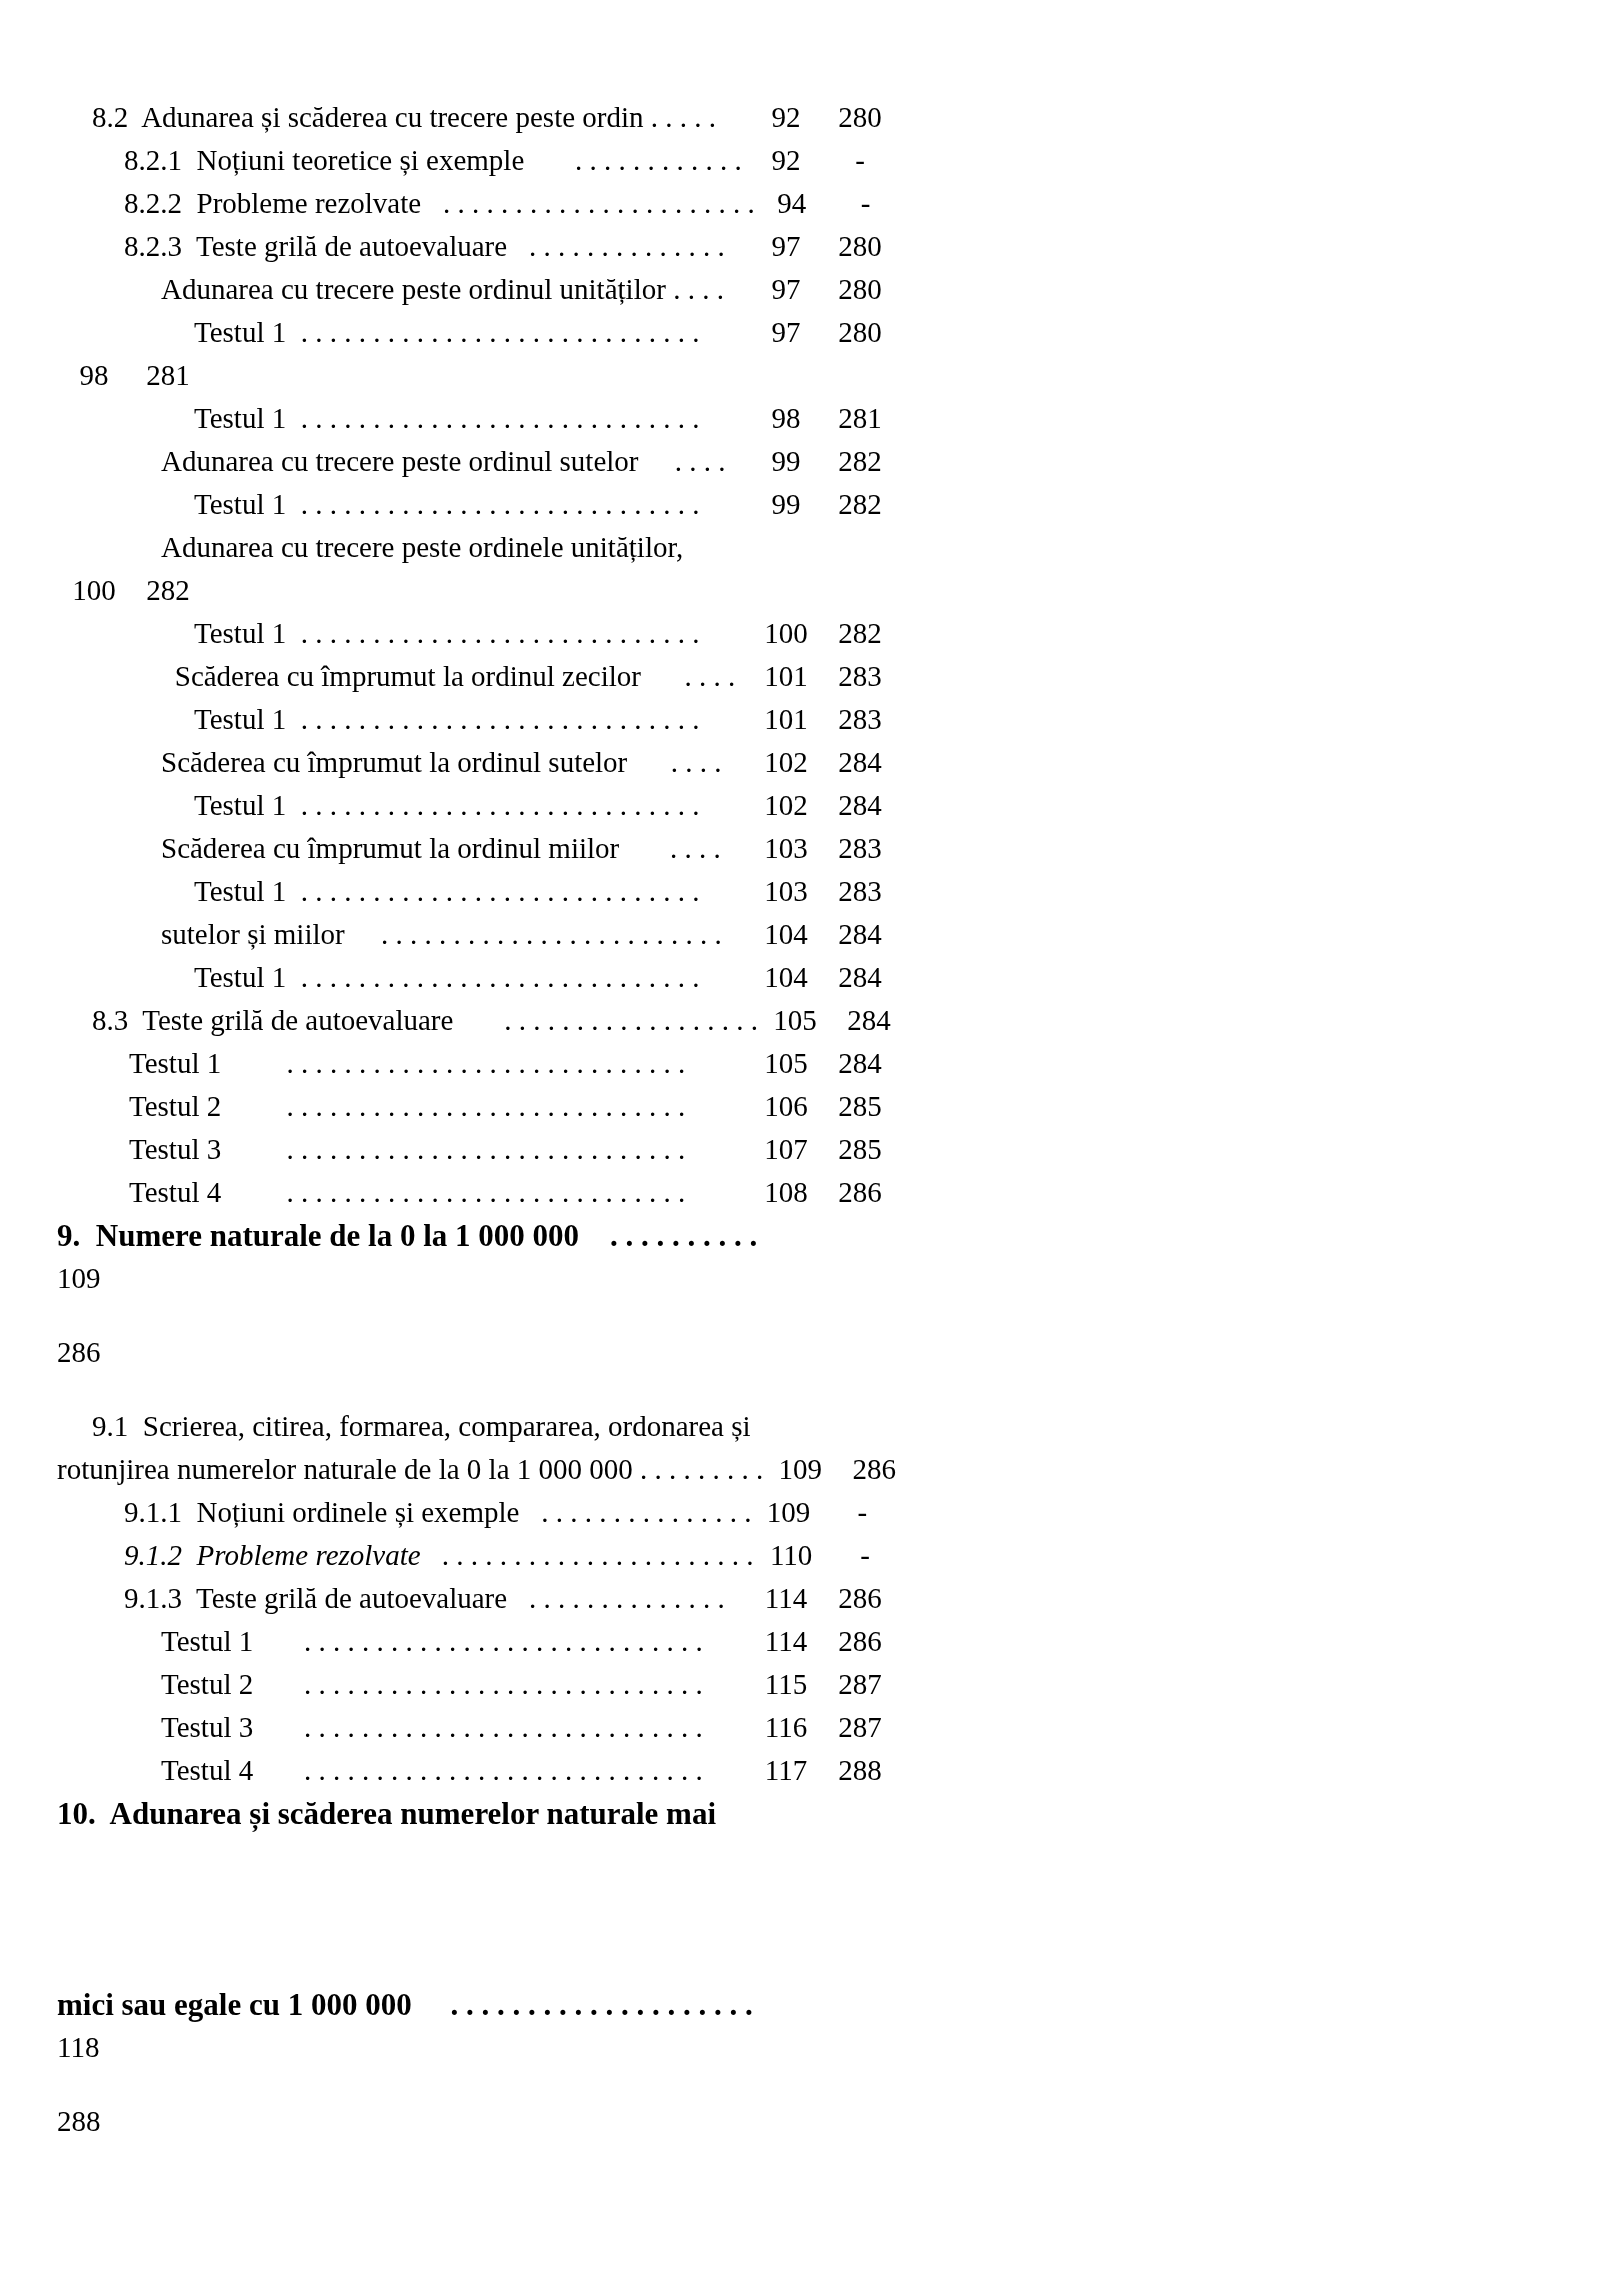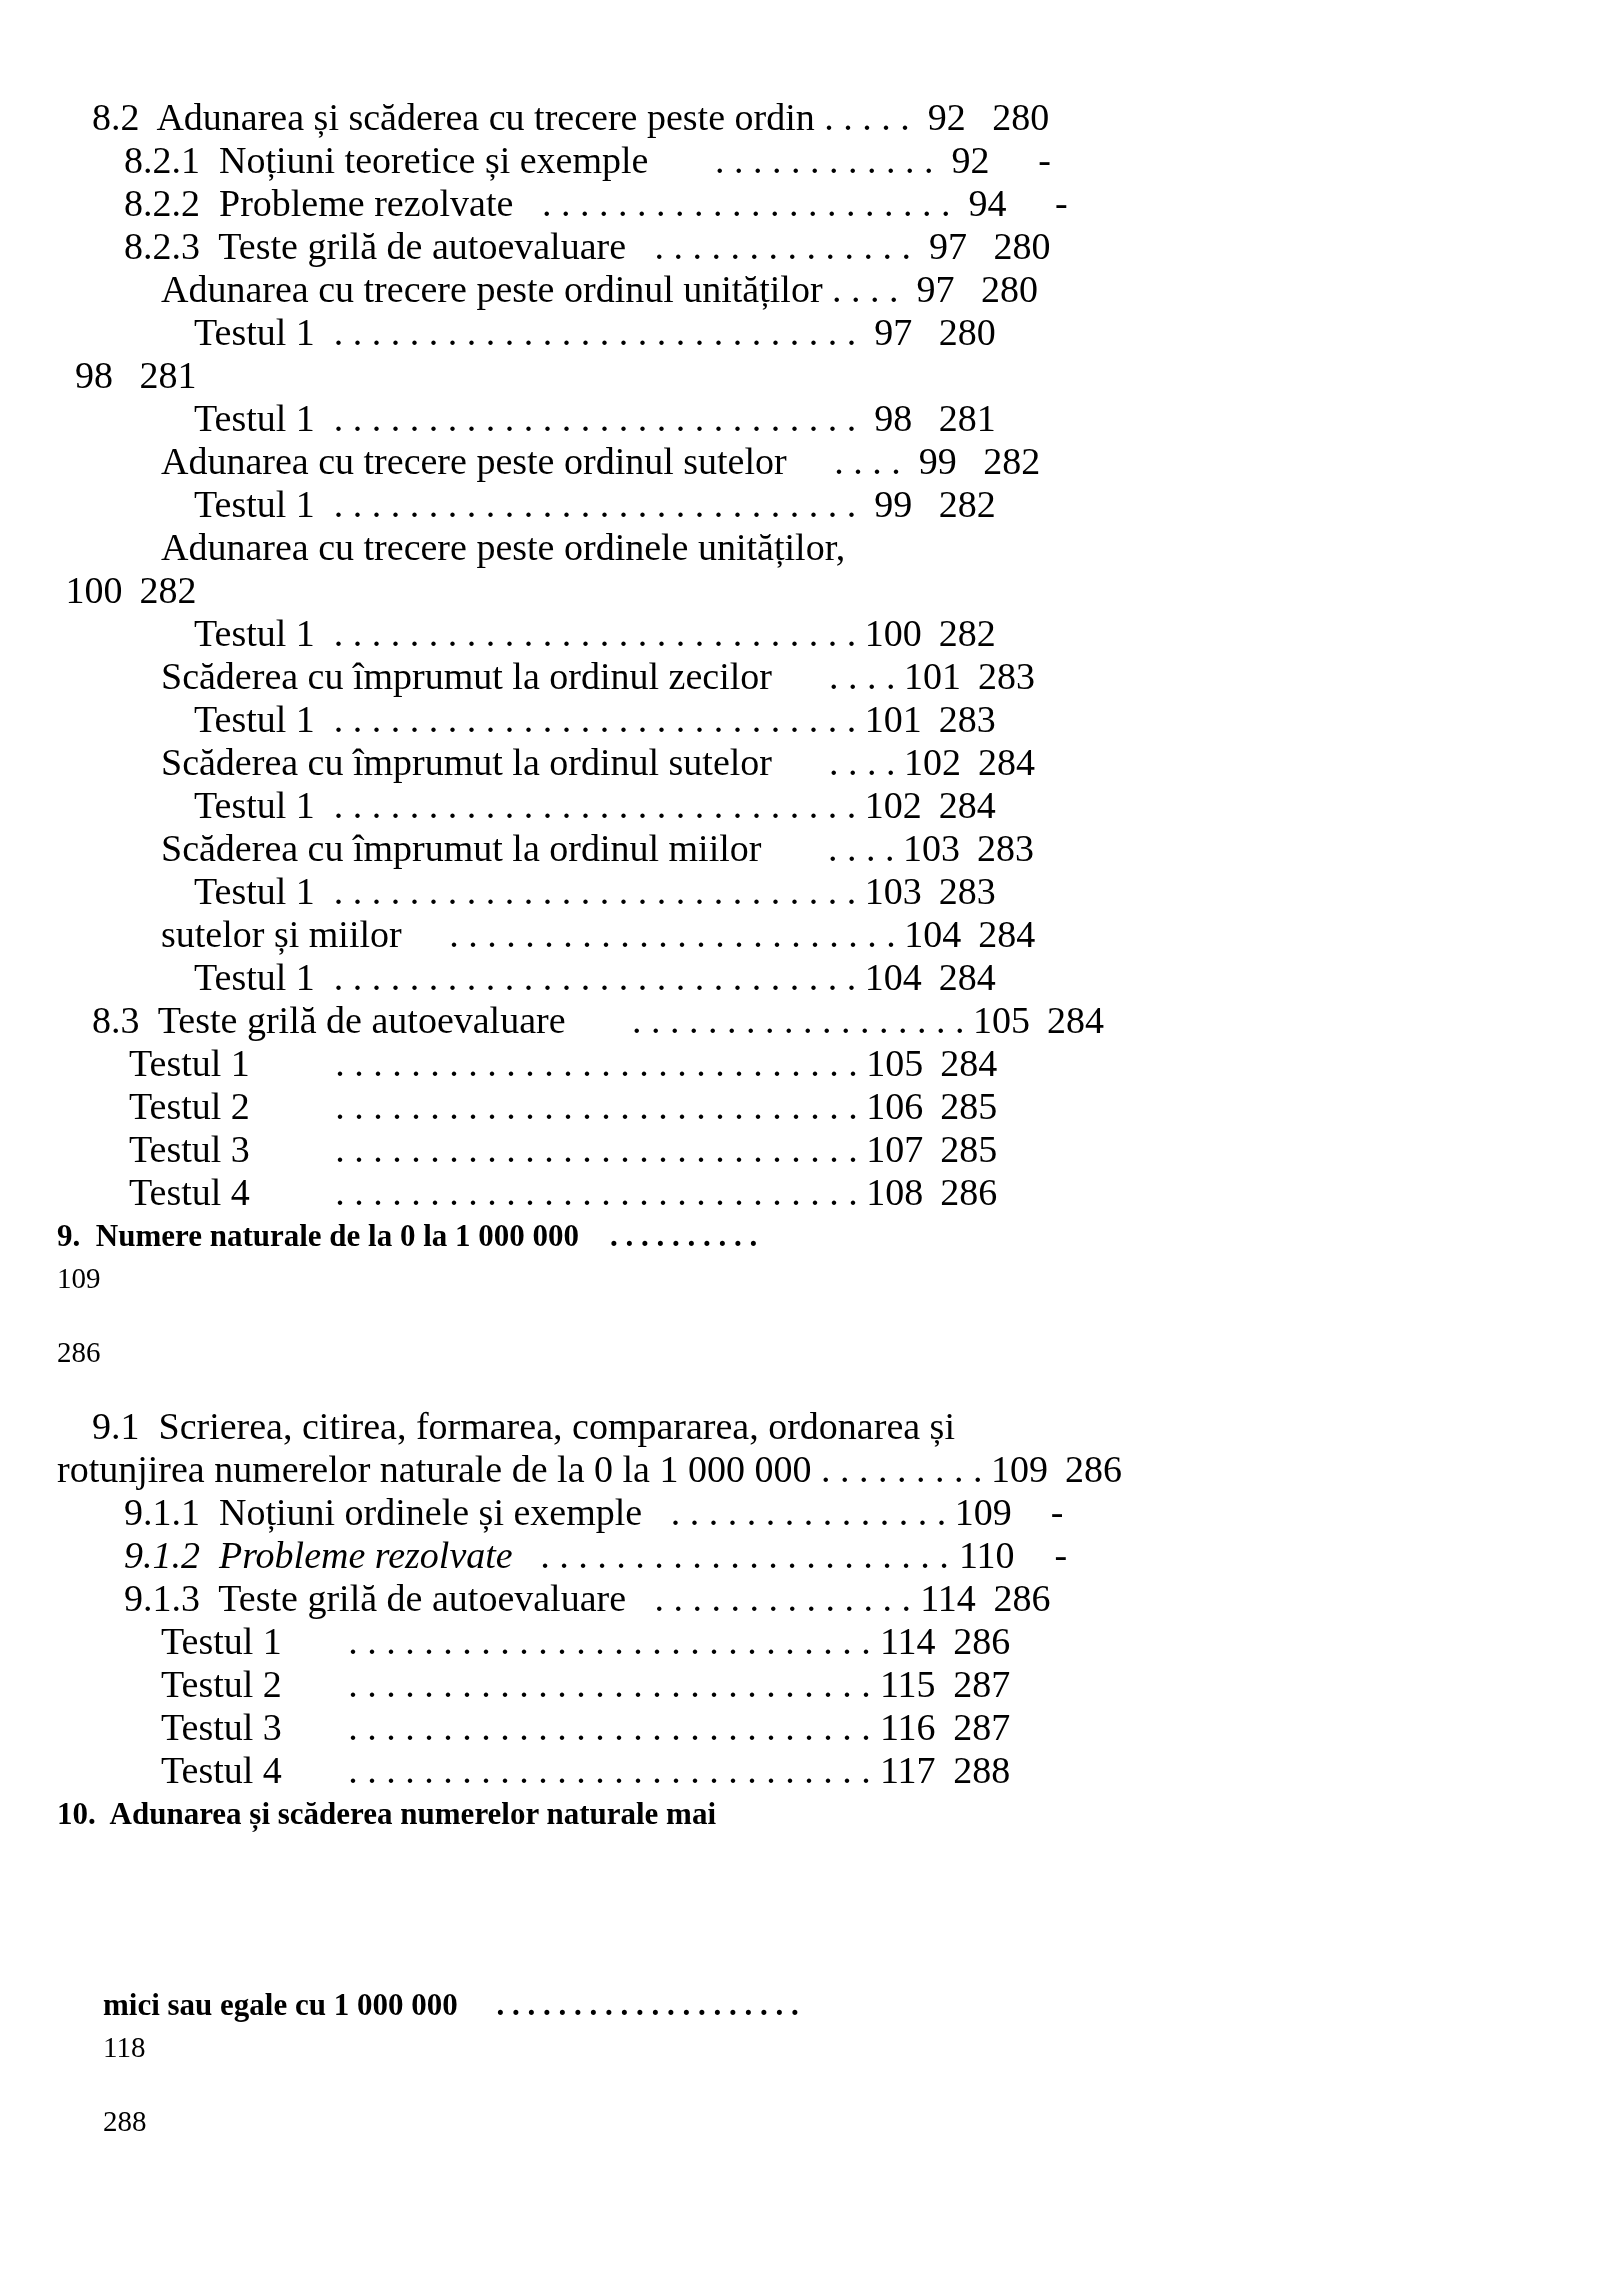--- a/index.html
+++ b/index.html
@@ -20,21 +20,21 @@
   }
   .toc {
     position: absolute;
     left: 57px;
     top: 96px;
     width: 840px;
   }
   .row {
     display: flex;
     align-items: baseline;
-    font-size: 38px;
+    font-size: 29px;
     line-height: 43px;
     white-space: pre;
   }
   .row.bold {
     font-weight: bold;
     font-size: 31px;
     flex-direction: column;
   }
   .entry {
     flex: 1 1 auto;
@@ -273,19 +273,19 @@
     <span class="p2">288</span>
   </div>
 
   <div class="row bold">
     <span class="entry" style="padding-left: 0px;"><span class="label">10.  Adunarea și scăderea numerelor naturale mai</span><span class="leader"></span></span>
     <span class="p1"></span>
     <span class="p2"></span>
   </div>
 
   <div class="row bold">
-    <span class="entry" style="padding-left: 0px; margin-left: 46px;"><span class="label">mici sau egale cu 1 000 000</span><span class="leader">     . . . . . . . . . . . . . . . . . . . .</span></span>
+    <span class="entry" style="padding-left: 0px;"><span class="label">mici sau egale cu 1 000 000</span><span class="leader">     . . . . . . . . . . . . . . . . . . . .</span></span>
     <span class="p1">118</span>
     <span class="p2">288</span>
   </div>
 </div>
 </div>
 
 
 </body></html>

